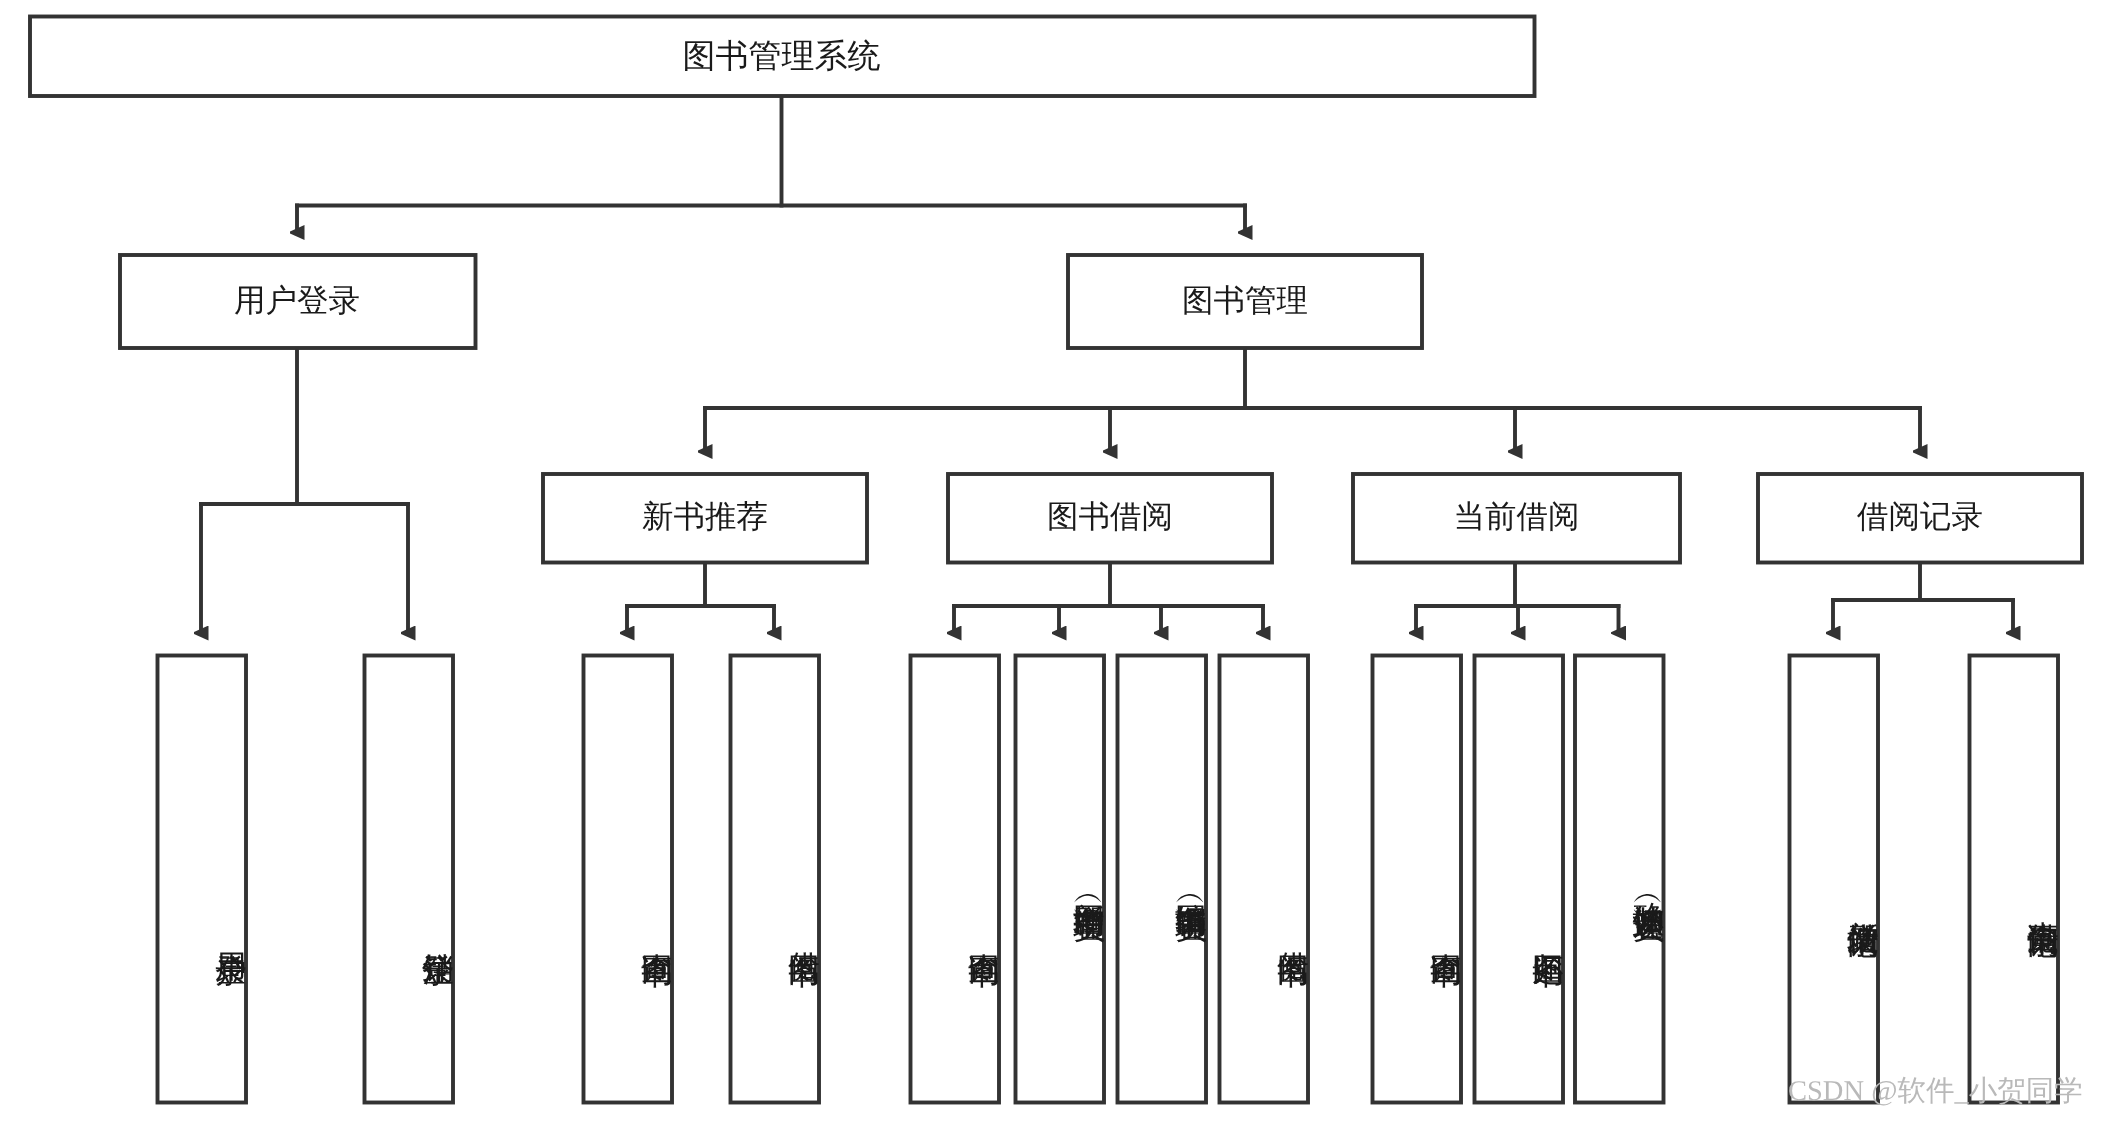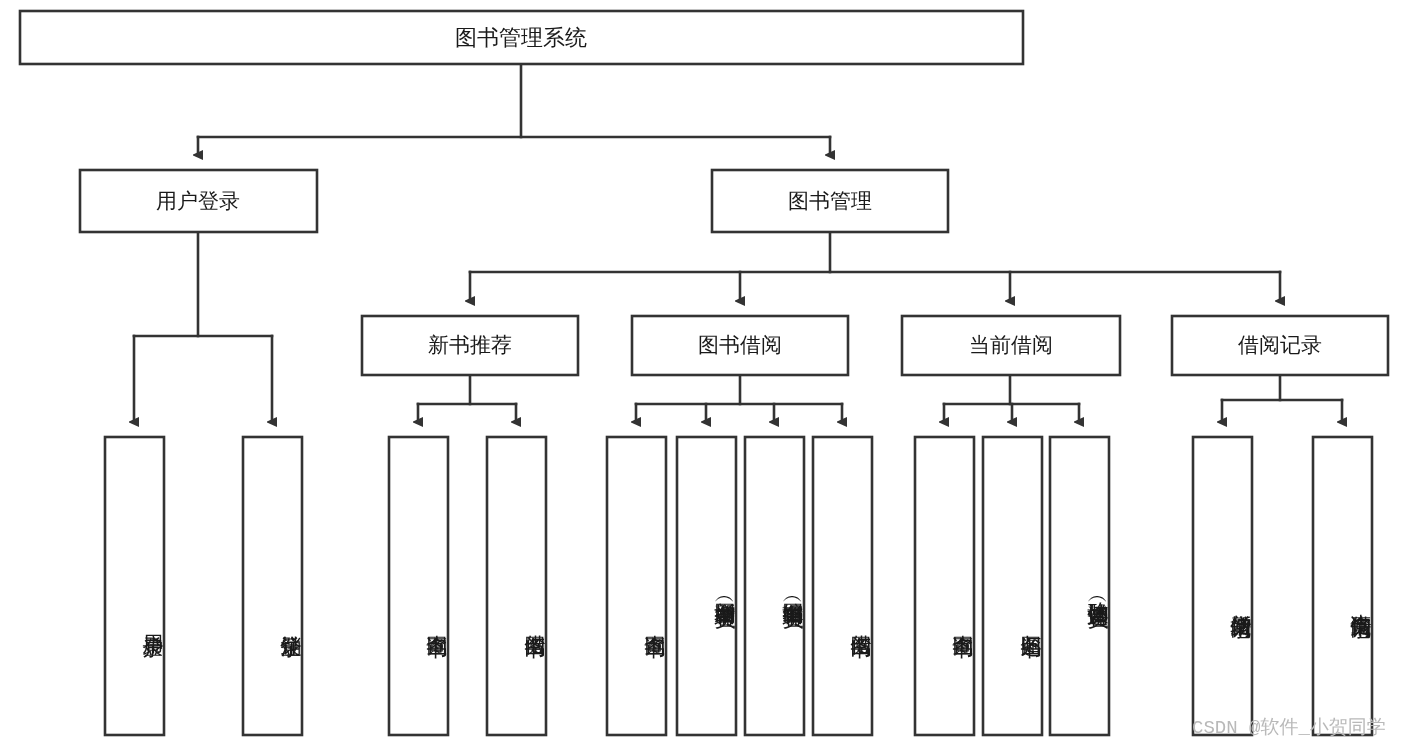--- a/index.html
+++ b/index.html
@@ -69,21 +69,21 @@
     text-align: center;
     display: flex;
     align-items: flex-start;
     justify-content: center;
     pointer-events: none;
   }
   .watermark {
     position: absolute;
     left: 1192px;
     top: 714px;
-    font-family: Liberation Mono, monospace;
+    font-family: Liberation Serif, serif;
     font-size: 19px;
     color: #b9b9b9;
     white-space: nowrap;
     user-select: none;
   }
 </style>
 </head>
 <body>
 
 <div id="diagram-root">

